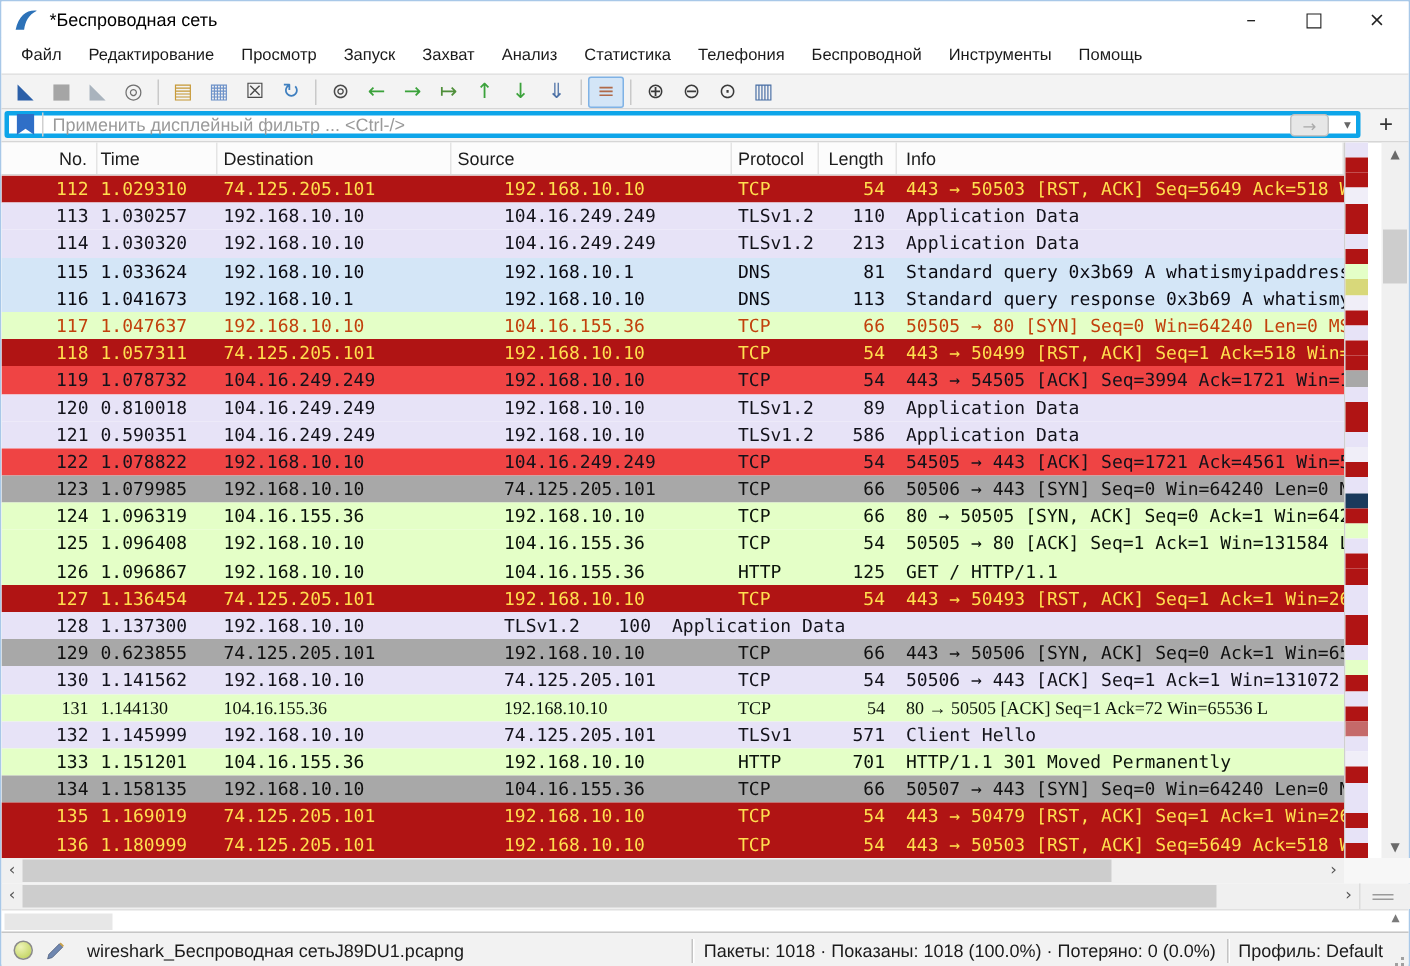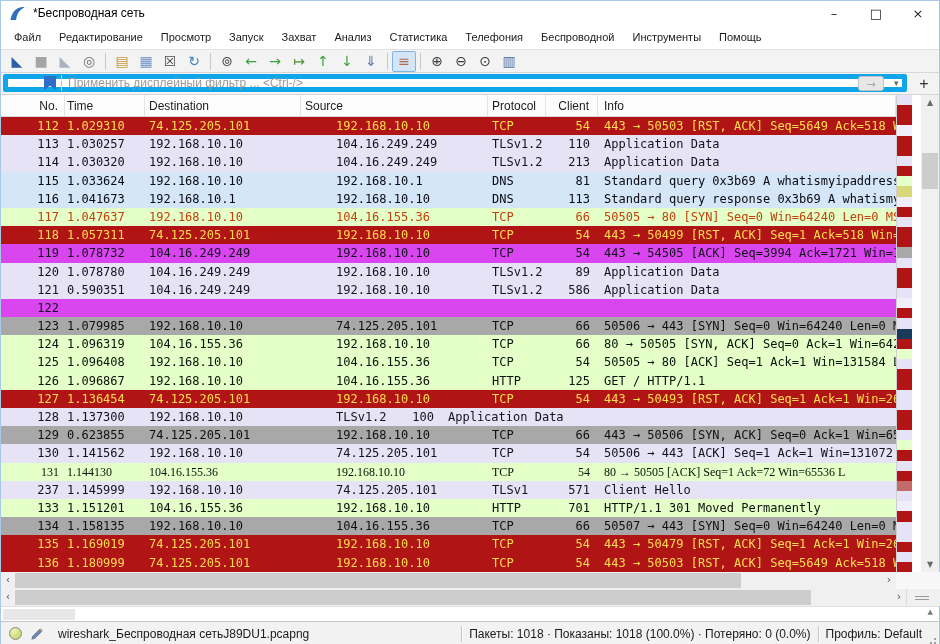--- a/index.html
+++ b/index.html
@@ -31,21 +31,21 @@
              display:flex; align-items:center; padding-left:4px; }
   .tb-btn { width:24px; height:21px; border:none; background:transparent; font-size:14px; line-height:19px;
             padding:0; text-align:center; font-family:"DejaVu Sans",sans-serif; }
   .tb-btn.active { background:#d3e5f7; border:1px solid #7fb2e5; border-radius:2px; }
   .tb-sep { width:1px; height:17px; background:#c9c9c9; margin:0 4px; flex:none; }
 
   
   .filterbar { position:absolute; left:0; top:72px; right:0; height:22px; background:#f3f3f3;
                border-bottom:1px solid #d6d6d6; }
   .filter-box { position:absolute; left:2px; top:1px; right:32px; bottom:2px; background:#ffffff;
-                border:5px solid #0ea5e9; border-radius:2px; display:flex; align-items:center;padding-left:31px; }
+                border:3px solid #0ea5e9; border-radius:2px; display:flex; align-items:center; }
   .bookmark { flex:none; width:12px; height:14px; margin:0 5px; background:#2f6fc7;
               clip-path:polygon(0 0,100% 0,100% 100%,50% 70%,0 100%); }
   .filter-div { flex:none; width:1px; height:16px; background:#d0d0d0; }
   .filter-input { flex:1; border:none; outline:none; font-size:12px; color:#222; padding:0 6px;
                   font-family:"Liberation Sans",sans-serif; background:transparent; min-width:0; }
   .filter-input::placeholder { color:#9a9a9a; }
   .apply-btn { flex:none; width:26px; height:15px; background:#e7e7e7; border:1px solid #c2c2c2;
                border-radius:3px; color:#aaa; font-size:11px; line-height:13px; text-align:center;
                margin-right:4px; font-family:"DejaVu Sans",sans-serif; }
   .caret-btn { flex:none; width:14px; font-size:9px; color:#666; text-align:center; background:none; border:none; }
@@ -181,45 +181,45 @@
     </div>
     <button class="plus-btn">+</button>
   </div>
 
   <div class="pl-header">
       <div class="hcell c0">No.</div>
       <div class="hcell c1">Time</div>
       <div class="hcell c3">Destination</div>
       <div class="hcell c2">Source</div>
       <div class="hcell c4">Protocol</div>
-      <div class="hcell c5">Client</div>
+      <div class="hcell c5">Length</div>
       <div class="hcell c6">Info</div>
     </div>
   <div class="packet-list">
       <div class="prow" style="background: rgb(176, 20, 20); color: rgb(255, 223, 79);"><div class="cell c0">112</div><div class="cell c1">1.029310</div><div class="cell c2">74.125.205.101</div><div class="cell c3">192.168.10.10</div><div class="cell c4">TCP</div><div class="cell c5">54</div><div class="cell c6">443 → 50503 [RST, ACK] Seq=5649 Ack=518 Win=0 Len=0</div></div>
       <div class="prow" style="background: rgb(231, 227, 247); color: rgb(18, 18, 26);"><div class="cell c0">113</div><div class="cell c1">1.030257</div><div class="cell c2">192.168.10.10</div><div class="cell c3">104.16.249.249</div><div class="cell c4">TLSv1.2</div><div class="cell c5">110</div><div class="cell c6">Application Data</div></div>
       <div class="prow" style="background: rgb(231, 227, 247); color: rgb(18, 18, 26);"><div class="cell c0">114</div><div class="cell c1">1.030320</div><div class="cell c2">192.168.10.10</div><div class="cell c3">104.16.249.249</div><div class="cell c4">TLSv1.2</div><div class="cell c5">213</div><div class="cell c6">Application Data</div></div>
       <div class="prow" style="background: rgb(212, 230, 247); color: rgb(10, 10, 18);"><div class="cell c0">115</div><div class="cell c1">1.033624</div><div class="cell c2">192.168.10.10</div><div class="cell c3">192.168.10.1</div><div class="cell c4">DNS</div><div class="cell c5">81</div><div class="cell c6">Standard query 0x3b69 A whatismyipaddress</div></div>
       <div class="prow" style="background: rgb(212, 230, 247); color: rgb(10, 10, 18);"><div class="cell c0">116</div><div class="cell c1">1.041673</div><div class="cell c2">192.168.10.1</div><div class="cell c3">192.168.10.10</div><div class="cell c4">DNS</div><div class="cell c5">113</div><div class="cell c6">Standard query response 0x3b69 A whatismy</div></div>
       <div class="prow" style="background: rgb(228, 255, 199); color: #c2410c;"><div class="cell c0">117</div><div class="cell c1">1.047637</div><div class="cell c2">192.168.10.10</div><div class="cell c3">104.16.155.36</div><div class="cell c4">TCP</div><div class="cell c5">66</div><div class="cell c6">50505 → 80 [SYN] Seq=0 Win=64240 Len=0 MS</div></div>
       <div class="prow" style="background: rgb(176, 20, 20); color: rgb(255, 223, 79);"><div class="cell c0">118</div><div class="cell c1">1.057311</div><div class="cell c2">74.125.205.101</div><div class="cell c3">192.168.10.10</div><div class="cell c4">TCP</div><div class="cell c5">54</div><div class="cell c6">443 → 50499 [RST, ACK] Seq=1 Ack=518 Win=</div></div>
-      <div class="prow" style="background: #d946ef; color: rgb(18, 18, 26);"><div class="cell c0">119</div><div class="cell c1">1.078732</div><div class="cell c2">104.16.249.249</div><div class="cell c3">192.168.10.10</div><div class="cell c4">TCP</div><div class="cell c5">54</div><div class="cell c6">443 → 54505 [ACK] Seq=3994 Ack=1721 Win=1</div></div>
-      <div class="prow" style="background: rgb(231, 227, 247); color: rgb(18, 18, 26);"><div class="cell c0">120</div><div class="cell c1">1.078780</div><div class="cell c2">104.16.249.249</div><div class="cell c3">192.168.10.10</div><div class="cell c4">TLSv1.2</div><div class="cell c5">89</div><div class="cell c6">Application Data</div></div>
+      <div class="prow" style="background: #ef4444; color: rgb(18, 18, 26);"><div class="cell c0">119</div><div class="cell c1">1.078732</div><div class="cell c2">104.16.249.249</div><div class="cell c3">192.168.10.10</div><div class="cell c4">TCP</div><div class="cell c5">54</div><div class="cell c6">443 → 54505 [ACK] Seq=3994 Ack=1721 Win=1</div></div>
+      <div class="prow" style="background: rgb(231, 227, 247); color: rgb(18, 18, 26);"><div class="cell c0">120</div><div class="cell c1">0.810018</div><div class="cell c2">104.16.249.249</div><div class="cell c3">192.168.10.10</div><div class="cell c4">TLSv1.2</div><div class="cell c5">89</div><div class="cell c6">Application Data</div></div>
       <div class="prow" style="background: rgb(231, 227, 247); color: rgb(18, 18, 26);"><div class="cell c0">121</div><div class="cell c1">0.590351</div><div class="cell c2">104.16.249.249</div><div class="cell c3">192.168.10.10</div><div class="cell c4">TLSv1.2</div><div class="cell c5">586</div><div class="cell c6">Application Data</div></div>
-      <div class="prow" style="background: #d946ef; color: rgb(18, 18, 26); flex-direction: column;"><div class="cell c0">122</div><div class="cell c1">1.078822</div><div class="cell c2">192.168.10.10</div><div class="cell c3">104.16.249.249</div><div class="cell c4">TCP</div><div class="cell c5">54</div><div class="cell c6">54505 → 443 [ACK] Seq=1721 Ack=4561 Win=5</div></div>
+      <div class="prow" style="background: #ef4444; color: rgb(18, 18, 26);"><div class="cell c0">122</div><div class="cell c1">1.078822</div><div class="cell c2">192.168.10.10</div><div class="cell c3">104.16.249.249</div><div class="cell c4">TCP</div><div class="cell c5">54</div><div class="cell c6">54505 → 443 [ACK] Seq=1721 Ack=4561 Win=5</div></div>
       <div class="prow" style="background: rgb(168, 168, 168); color: rgb(16, 16, 16);"><div class="cell c0">123</div><div class="cell c1">1.079985</div><div class="cell c2">192.168.10.10</div><div class="cell c3">74.125.205.101</div><div class="cell c4">TCP</div><div class="cell c5">66</div><div class="cell c6">50506 → 443 [SYN] Seq=0 Win=64240 Len=0 M</div></div>
       <div class="prow" style="background: rgb(228, 255, 199); color: rgb(10, 18, 10);"><div class="cell c0">124</div><div class="cell c1">1.096319</div><div class="cell c2">104.16.155.36</div><div class="cell c3">192.168.10.10</div><div class="cell c4">TCP</div><div class="cell c5">66</div><div class="cell c6">80 → 50505 [SYN, ACK] Seq=0 Ack=1 Win=642</div></div>
       <div class="prow" style="background: rgb(228, 255, 199); color: rgb(10, 18, 10);"><div class="cell c0">125</div><div class="cell c1">1.096408</div><div class="cell c2">192.168.10.10</div><div class="cell c3">104.16.155.36</div><div class="cell c4">TCP</div><div class="cell c5">54</div><div class="cell c6">50505 → 80 [ACK] Seq=1 Ack=1 Win=131584 L</div></div>
       <div class="prow" style="background: rgb(228, 255, 199); color: rgb(10, 18, 10);"><div class="cell c0">126</div><div class="cell c1">1.096867</div><div class="cell c2">192.168.10.10</div><div class="cell c3">104.16.155.36</div><div class="cell c4">HTTP</div><div class="cell c5">125</div><div class="cell c6">GET / HTTP/1.1</div></div>
       <div class="prow" style="background: rgb(176, 20, 20); color: rgb(255, 223, 79);"><div class="cell c0">127</div><div class="cell c1">1.136454</div><div class="cell c2">74.125.205.101</div><div class="cell c3">192.168.10.10</div><div class="cell c4">TCP</div><div class="cell c5">54</div><div class="cell c6">443 → 50493 [RST, ACK] Seq=1 Ack=1 Win=26</div></div>
       <div class="prow" style="background: rgb(231, 227, 247); color: rgb(18, 18, 26);"><div class="cell c0">128</div><div class="cell c1">1.137300</div><div class="cell c2">192.168.10.10</div><div class="cell c4">TLSv1.2</div><div class="cell c5">100</div><div class="cell c6">Application Data</div></div>
       <div class="prow" style="background: rgb(168, 168, 168); color: rgb(16, 16, 16);"><div class="cell c0">129</div><div class="cell c1">0.623855</div><div class="cell c2">74.125.205.101</div><div class="cell c3">192.168.10.10</div><div class="cell c4">TCP</div><div class="cell c5">66</div><div class="cell c6">443 → 50506 [SYN, ACK] Seq=0 Ack=1 Win=65</div></div>
       <div class="prow" style="background: rgb(231, 227, 247); color: rgb(18, 18, 26);"><div class="cell c0">130</div><div class="cell c1">1.141562</div><div class="cell c2">192.168.10.10</div><div class="cell c3">74.125.205.101</div><div class="cell c4">TCP</div><div class="cell c5">54</div><div class="cell c6">50506 → 443 [ACK] Seq=1 Ack=1 Win=131072</div></div>
       <div class="prow" style="background: rgb(228, 255, 199); color: rgb(10, 18, 10); font-family: Liberation Serif, serif;"><div class="cell c0">131</div><div class="cell c1">1.144130</div><div class="cell c2">104.16.155.36</div><div class="cell c3">192.168.10.10</div><div class="cell c4">TCP</div><div class="cell c5">54</div><div class="cell c6">80 → 50505 [ACK] Seq=1 Ack=72 Win=65536 L</div></div>
-      <div class="prow" style="background: rgb(231, 227, 247); color: rgb(18, 18, 26);"><div class="cell c0">237</div><div class="cell c1">1.145999</div><div class="cell c2">192.168.10.10</div><div class="cell c3">74.125.205.101</div><div class="cell c4">TLSv1</div><div class="cell c5">571</div><div class="cell c6">Client Hello</div></div>
+      <div class="prow" style="background: rgb(231, 227, 247); color: rgb(18, 18, 26);"><div class="cell c0">132</div><div class="cell c1">1.145999</div><div class="cell c2">192.168.10.10</div><div class="cell c3">74.125.205.101</div><div class="cell c4">TLSv1</div><div class="cell c5">571</div><div class="cell c6">Client Hello</div></div>
       <div class="prow" style="background: rgb(228, 255, 199); color: rgb(10, 18, 10);"><div class="cell c0">133</div><div class="cell c1">1.151201</div><div class="cell c2">104.16.155.36</div><div class="cell c3">192.168.10.10</div><div class="cell c4">HTTP</div><div class="cell c5">701</div><div class="cell c6">HTTP/1.1 301 Moved Permanently</div></div>
       <div class="prow" style="background: rgb(168, 168, 168); color: rgb(16, 16, 16);"><div class="cell c0">134</div><div class="cell c1">1.158135</div><div class="cell c2">192.168.10.10</div><div class="cell c3">104.16.155.36</div><div class="cell c4">TCP</div><div class="cell c5">66</div><div class="cell c6">50507 → 443 [SYN] Seq=0 Win=64240 Len=0 M</div></div>
       <div class="prow" style="background: rgb(176, 20, 20); color: rgb(255, 223, 79);"><div class="cell c0">135</div><div class="cell c1">1.169019</div><div class="cell c2">74.125.205.101</div><div class="cell c3">192.168.10.10</div><div class="cell c4">TCP</div><div class="cell c5">54</div><div class="cell c6">443 → 50479 [RST, ACK] Seq=1 Ack=1 Win=26</div></div>
       <div class="prow" style="background: rgb(176, 20, 20); color: rgb(255, 223, 79);"><div class="cell c0">136</div><div class="cell c1">1.180999</div><div class="cell c2">74.125.205.101</div><div class="cell c3">192.168.10.10</div><div class="cell c4">TCP</div><div class="cell c5">54</div><div class="cell c6">443 → 50503 [RST, ACK] Seq=5649 Ack=518 W</div></div>
     </div>
 
   <div class="minimap">
       <div class="stripe" style="background: rgb(231, 227, 247);"></div>
       <div class="stripe" style="background: rgb(176, 20, 20);"></div>
       <div class="stripe" style="background: rgb(176, 20, 20);"></div>

